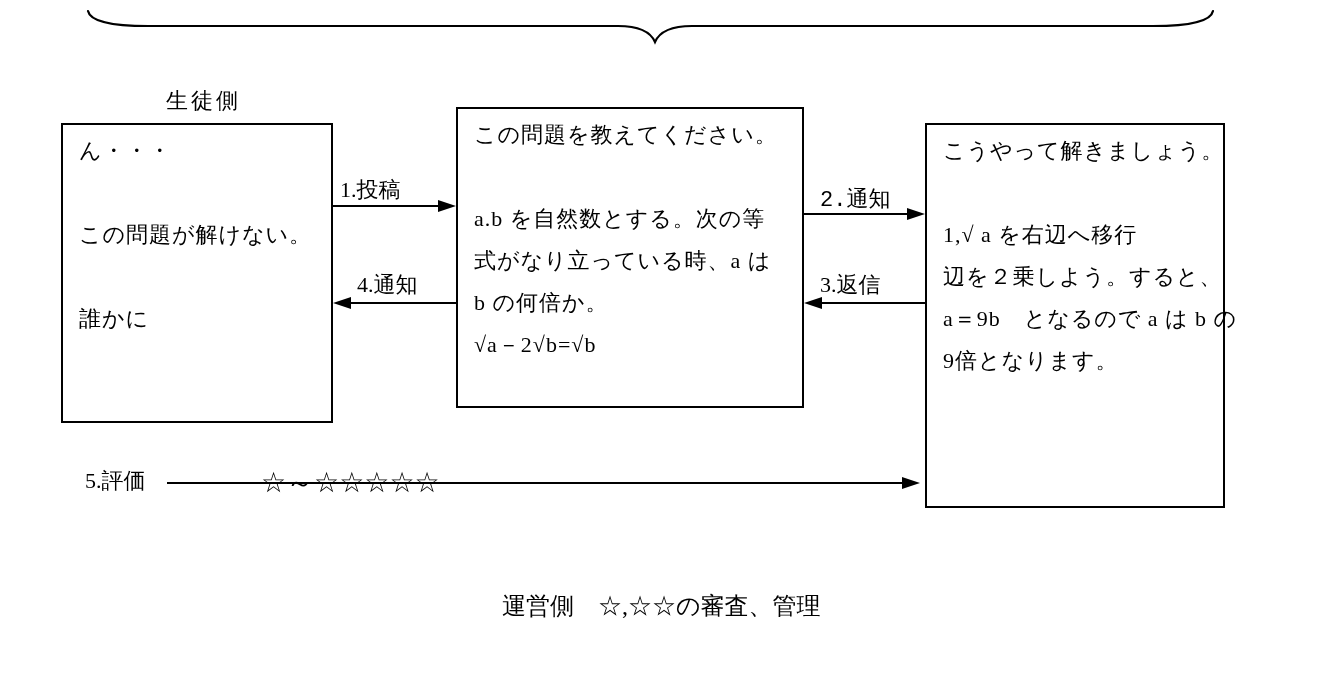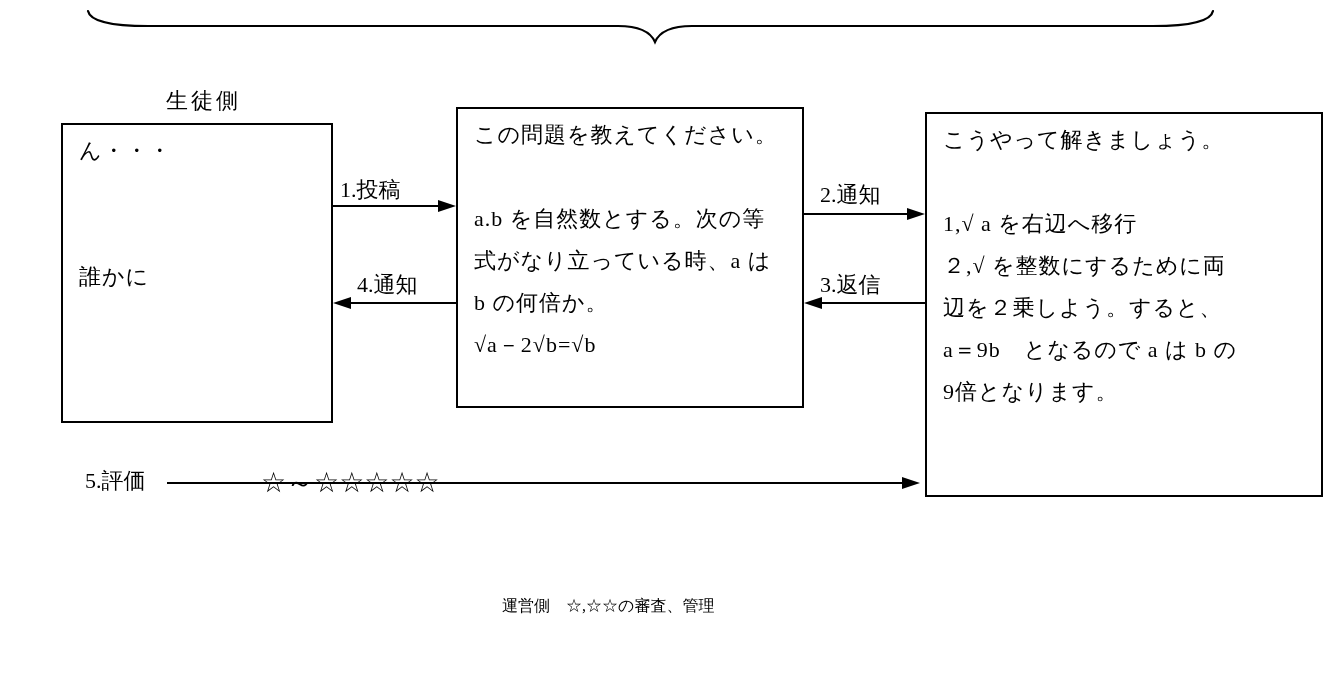--- a/index.html
+++ b/index.html
@@ -62,69 +62,69 @@
   .stars {
     position:absolute;
     font-size:28px;
     line-height:38px;
     letter-spacing:0px;
     white-space:nowrap;
   }
   .brace-svg { position:absolute; left:0; top:540; }
   .caption {
     position:absolute;
-    font-size:16px;
+    font-size:24px;
     line-height:30px;
     white-space:nowrap;
   }
 </style>
 </head>
 <body>
 
 <div class="stage">
 
   <div class="box-title" style="left:166px; top:86px;">生徒側</div>
   <div class="box-title" style="left:585px; top:86px;margin-top:32px;">掲示板</div>
   <div class="box-title" style="left:1022px; top:86px;margin-top:44px;">先生側</div>
 
   <div class="box" style="left:61px; top:123px; width:272px; height:300px;">
     <div class="line">ん・・・</div>
     <div class="line"></div>
+    <div class="line">この問題が解けない。</div>
     <div class="line"></div>
     <div class="line">誰かに</div>
   </div>
 
   <div class="box" style="left:456px; top:107px; width:348px; height:301px;">
     <div class="line">この問題を教えてください。</div>
     <div class="line"></div>
     <div class="line">a.b を自然数とする。次の等</div>
     <div class="line">式がなり立っている時、a は</div>
     <div class="line">b の何倍か。</div>
     <div class="line">√a－2√b=√b</div>
   </div>
 
-  <div class="box" style="left:925px; top:112px; width:398px; height:385px;">
+  <div class="box" style="left:925px; top:123px; width:300px; height:385px;">
     <div class="line">こうやって解きましょう。</div>
     <div class="line"></div>
     <div class="line">1,√ a を右辺へ移行</div>
-    <div class="line">２,√ を整数にするために両</div>
     <div class="line">辺を２乗しよう。すると、</div>
     <div class="line">a＝9b　となるので a は b の</div>
     <div class="line">9倍となります。</div>
   </div>
 
   <div class="arrow-label" style="left:340px; top:177px;">1.投稿</div>
   <div class="h-line" style="left:333px; top:205px; width:107px;"></div>
   <div class="head-right" style="left:438px; top:200px;"></div>
 
   <div class="arrow-label" style="left:357px; top:272px;">4.通知</div>
   <div class="h-line" style="left:349px; top:302px; width:107px;"></div>
   <div class="head-left" style="left:333px; top:297px;"></div>
 
-  <div class="arrow-label" style="left:820px; top:182px;">2.通知</div>
+  <div class="arrow-label" style="left:820px; top:188px;font-family:Liberation Mono, monospace;">2.通知</div>
   <div class="h-line" style="left:804px; top:213px; width:103px;"></div>
   <div class="head-right" style="left:907px; top:208px;"></div>
 
   <div class="arrow-label" style="left:820px; top:272px;">3.返信</div>
   <div class="h-line" style="left:820px; top:302px; width:105px;"></div>
   <div class="head-left" style="left:804px; top:297px;"></div>
 
   <div class="arrow-label" style="left:85px; top:468px;">5.評価</div>
   <div class="h-line" style="left:167px; top:482px; width:737px;"></div>
   <div class="head-right" style="left:902px; top:477px;"></div>

